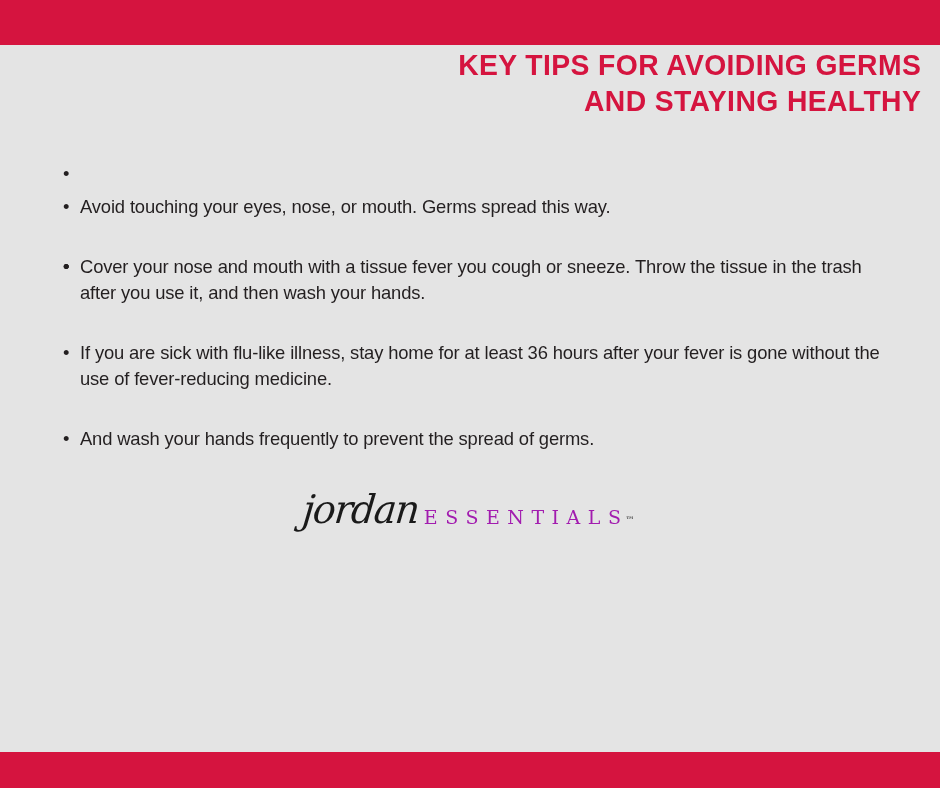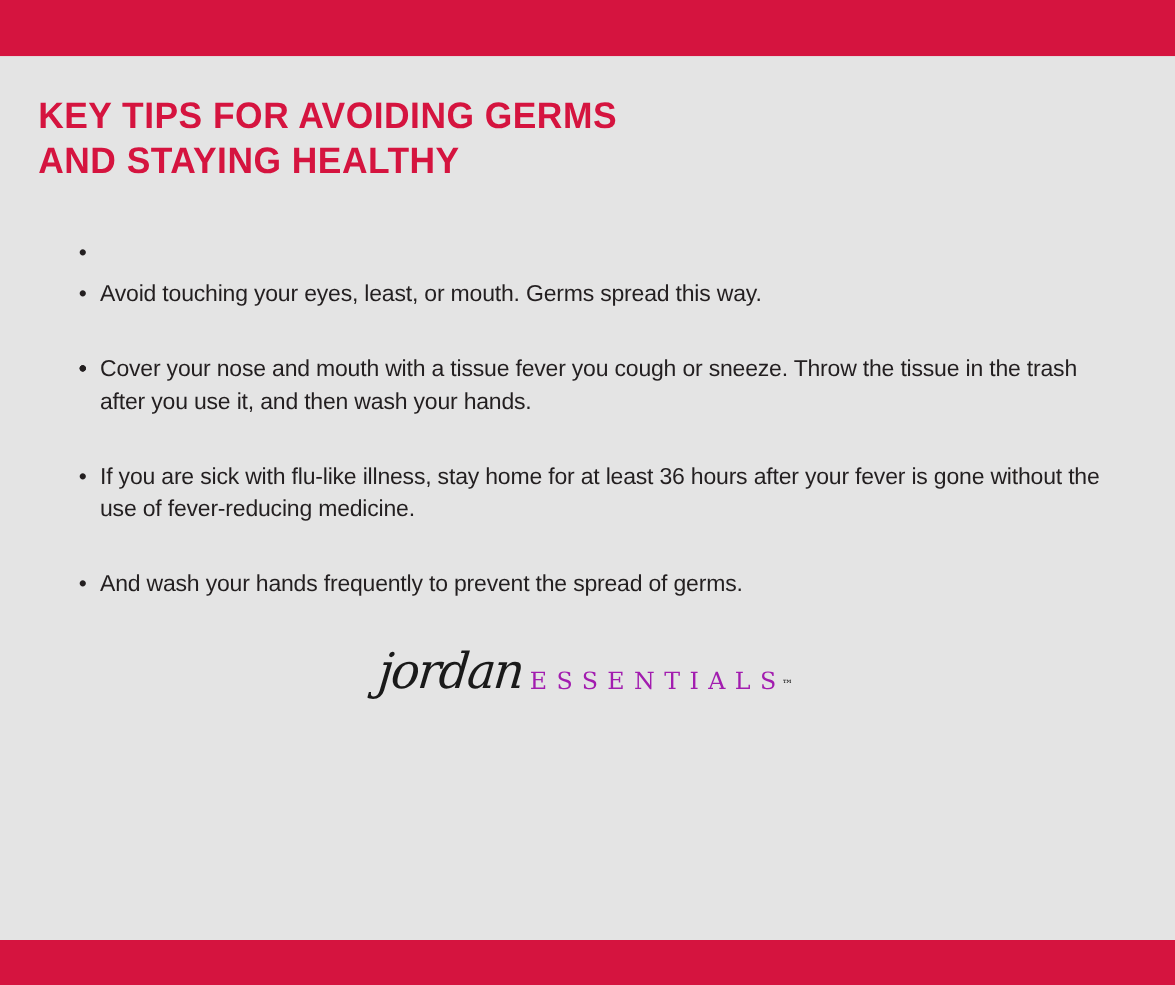--- a/index.html
+++ b/index.html
@@ -35,23 +35,22 @@
     flex: 0 0 auto;
   }
   .content {
     flex: 1 1 auto;
     position: relative;
     background: #e4e4e4;
     display: flex;
     flex-direction: column;
   }
   .title-block {
-    text-align: left;
-    padding-top: 30px;
-    margin-left: 12px;
+    text-align: right;
+    padding-top: 2px;
   }
   .title-line {
     color: #d5143f;
     font-family: "Liberation Sans", sans-serif;
     font-weight: bold;
     font-size: 29.5px;
     letter-spacing: 0.4px;
     line-height: 36px;
     text-transform: uppercase;
     margin: 0;
@@ -137,21 +136,21 @@
       <div class="title-line">KEY TIPS FOR AVOIDING GERMS</div>
       <div class="title-line">AND STAYING HEALTHY</div>
     </div>
 
     <ul class="tips">
       <li class="tip">
         <span class="bullet">•</span>
       </li>
       <li class="tip">
         <span class="bullet">•</span>
-        <span>Avoid touching your eyes, least, or mouth. Germs spread this way.</span>
+        <span>Avoid touching your eyes, nose, or mouth. Germs spread this way.</span>
       </li>
       <li class="tip">
         <span class="bullet">•</span>
       </li>
       <li class="tip">
         <span class="bullet">•</span>
       </li>
       <li class="tip">
         <span class="bullet">•</span>
         <span>Cover your nose and mouth with a tissue fever you cough or sneeze. Throw the tissue in the trash after you use it, and then wash your hands.</span>

